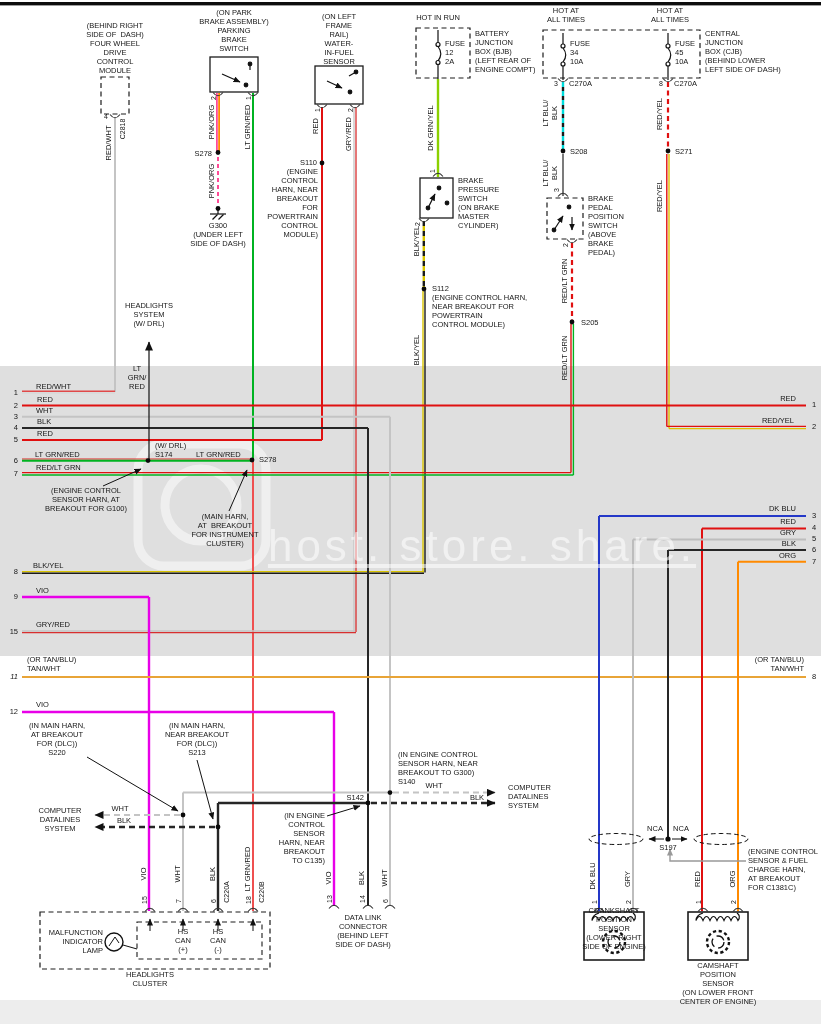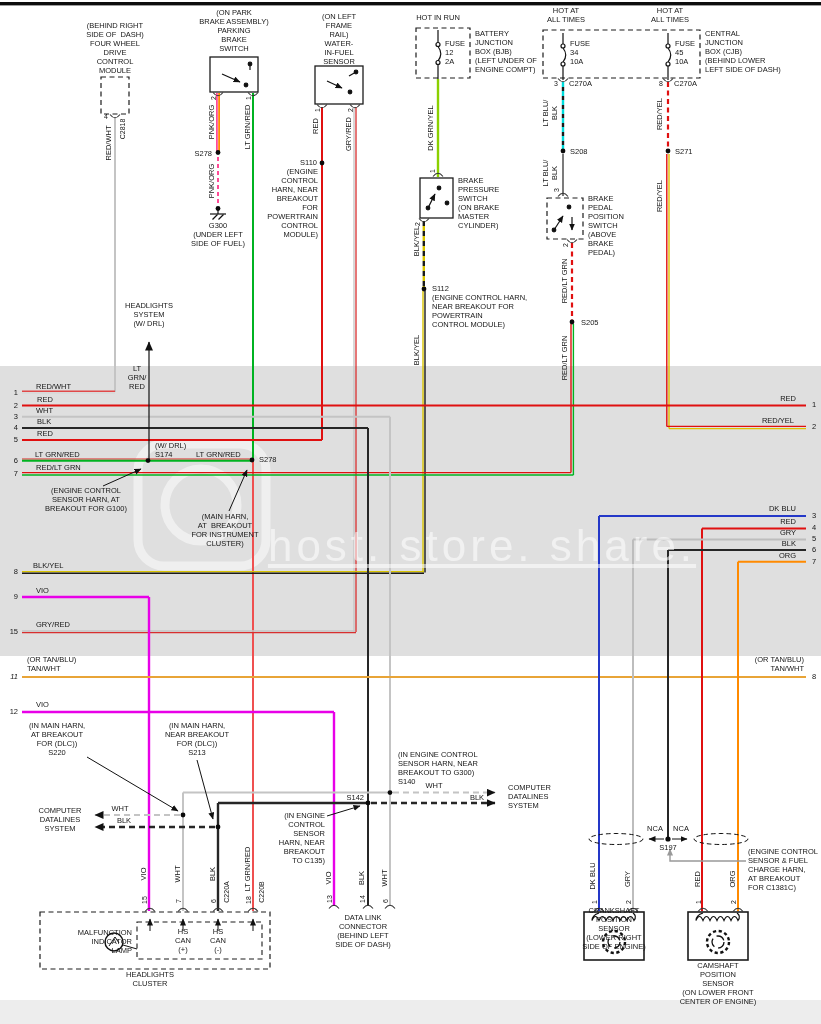--- a/index.html
+++ b/index.html
@@ -260,21 +260,21 @@
 WATER-
 IN-FUEL
 SENSOR</div>
       <div class="txt ac" data-name="hot-in-run" style="left: 438px; top: 13px;">HOT IN RUN</div>
       <div class="txt" data-name="fuse-12" style="left: 445px; top: 39px;">FUSE
 12
 2A</div>
       <div class="txt" data-name="bjb-caption" style="left: 475px; top: 29px;">BATTERY
 JUNCTION
 BOX (BJB)
-(LEFT UNDER OF
+(LEFT REAR OF
 ENGINE COMPT)</div>
       <div class="txt ac" data-name="hot-at-all-times-1" style="left: 566px; top: 6px;">HOT AT
 ALL TIMES</div>
       <div class="txt ac" data-name="hot-at-all-times-2" style="left: 670px; top: 6px;">HOT AT
 ALL TIMES</div>
       <div class="txt" data-name="fuse-34" style="left: 570px; top: 39px;">FUSE
 34
 10A</div>
       <div class="txt" data-name="fuse-45" style="left: 675px; top: 39px;">FUSE
 45
@@ -291,21 +291,21 @@
       <div class="txt ar" data-name="pin-4-fwd" style="left: 108px; top: 112px; font-size: 7px;">4</div>
       <div class="txt ac rot" data-name="conn-c2818" style="left: 122px; top: 129px; font-size: 7px;">C2818</div>
       <div class="txt ac rot" data-name="wire-red-wht-v" style="left: 108px; top: 143px;">RED/WHT</div>
       <div class="txt ac rot" data-name="pin-2-park" style="left: 213px; top: 98px; font-size: 7px;">2</div>
       <div class="txt ac rot" data-name="pin-1-park" style="left: 248px; top: 98px; font-size: 7px;">1</div>
       <div class="txt ac rot" data-name="wire-pnk-org-1" style="left: 211px; top: 122px;">PNK/ORG</div>
       <div class="txt ar" data-name="splice-s278-top" style="left: 212px; top: 149px;">S278</div>
       <div class="txt ac rot" data-name="wire-pnk-org-2" style="left: 211px; top: 181px;">PNK/ORG</div>
       <div class="txt ac" data-name="ground-g300" style="left: 218px; top: 221px;">G300
 (UNDER LEFT
-SIDE OF FUEL)</div>
+SIDE OF DASH)</div>
       <div class="txt ac rot" data-name="wire-lt-grn-red-v" style="left: 247px; top: 127px;">LT GRN/RED</div>
       <div class="txt ac rot" data-name="pin-1-wif" style="left: 317px; top: 110px; font-size: 7px;">1</div>
       <div class="txt ac rot" data-name="pin-2-wif" style="left: 350px; top: 110px; font-size: 7px;">2</div>
       <div class="txt ac rot" data-name="wire-red-wif" style="left: 315px; top: 126px;">RED</div>
       <div class="txt ac rot" data-name="wire-gry-red-wif" style="left: 348px; top: 134px;">GRY/RED</div>
       <div class="txt ar" data-name="splice-s110" style="left: 317px; top: 158px;">S110</div>
       <div class="txt ar" data-name="s110-caption" style="left: 318px; top: 167px;">(ENGINE
 CONTROL
 HARN, NEAR
 BREAKOUT
@@ -424,21 +424,21 @@
       <div class="txt ac rot" data-name="wire-vio-cluster" style="left: 143px; top: 874px;">VIO</div>
       <div class="txt ac rot" data-name="wire-wht-cluster" style="left: 177px; top: 874px;">WHT</div>
       <div class="txt ac rot" data-name="wire-blk-cluster" style="left: 212px; top: 874px;">BLK</div>
       <div class="txt ac rot" data-name="wire-ltgrnred-cluster" style="left: 247px; top: 869px;">LT GRN/RED</div>
       <div class="txt ac rot" data-name="pin-15-cluster" style="left: 144px; top: 900px; font-size: 7px;">15</div>
       <div class="txt ac rot" data-name="pin-7-cluster" style="left: 178px; top: 901px; font-size: 7px;">7</div>
       <div class="txt ac rot" data-name="pin-6-cluster" style="left: 213px; top: 901px; font-size: 7px;">6</div>
       <div class="txt ac rot" data-name="conn-c220a" style="left: 226px; top: 892px; font-size: 7px;">C220A</div>
       <div class="txt ac rot" data-name="pin-18-cluster" style="left: 248px; top: 900px; font-size: 7px;">18</div>
       <div class="txt ac rot" data-name="conn-c220b" style="left: 261px; top: 892px; font-size: 7px;">C220B</div>
-      <div class="txt ar" data-name="mil-caption" style="left: 103px; top: 928px; margin-left: 29px;">MALFUNCTION
+      <div class="txt ar" data-name="mil-caption" style="left: 103px; top: 928px;">MALFUNCTION
 INDICATOR
 LAMP</div>
       <div class="txt ac" data-name="hs-can-plus" style="left: 183px; top: 927px;">HS
 CAN
 (+)</div>
       <div class="txt ac" data-name="hs-can-minus" style="left: 218px; top: 927px;">HS
 CAN
 (-)</div>
       <div class="txt ac" data-name="cluster-caption" style="left: 150px; top: 970px;">HEADLIGHTS
 CLUSTER</div>

